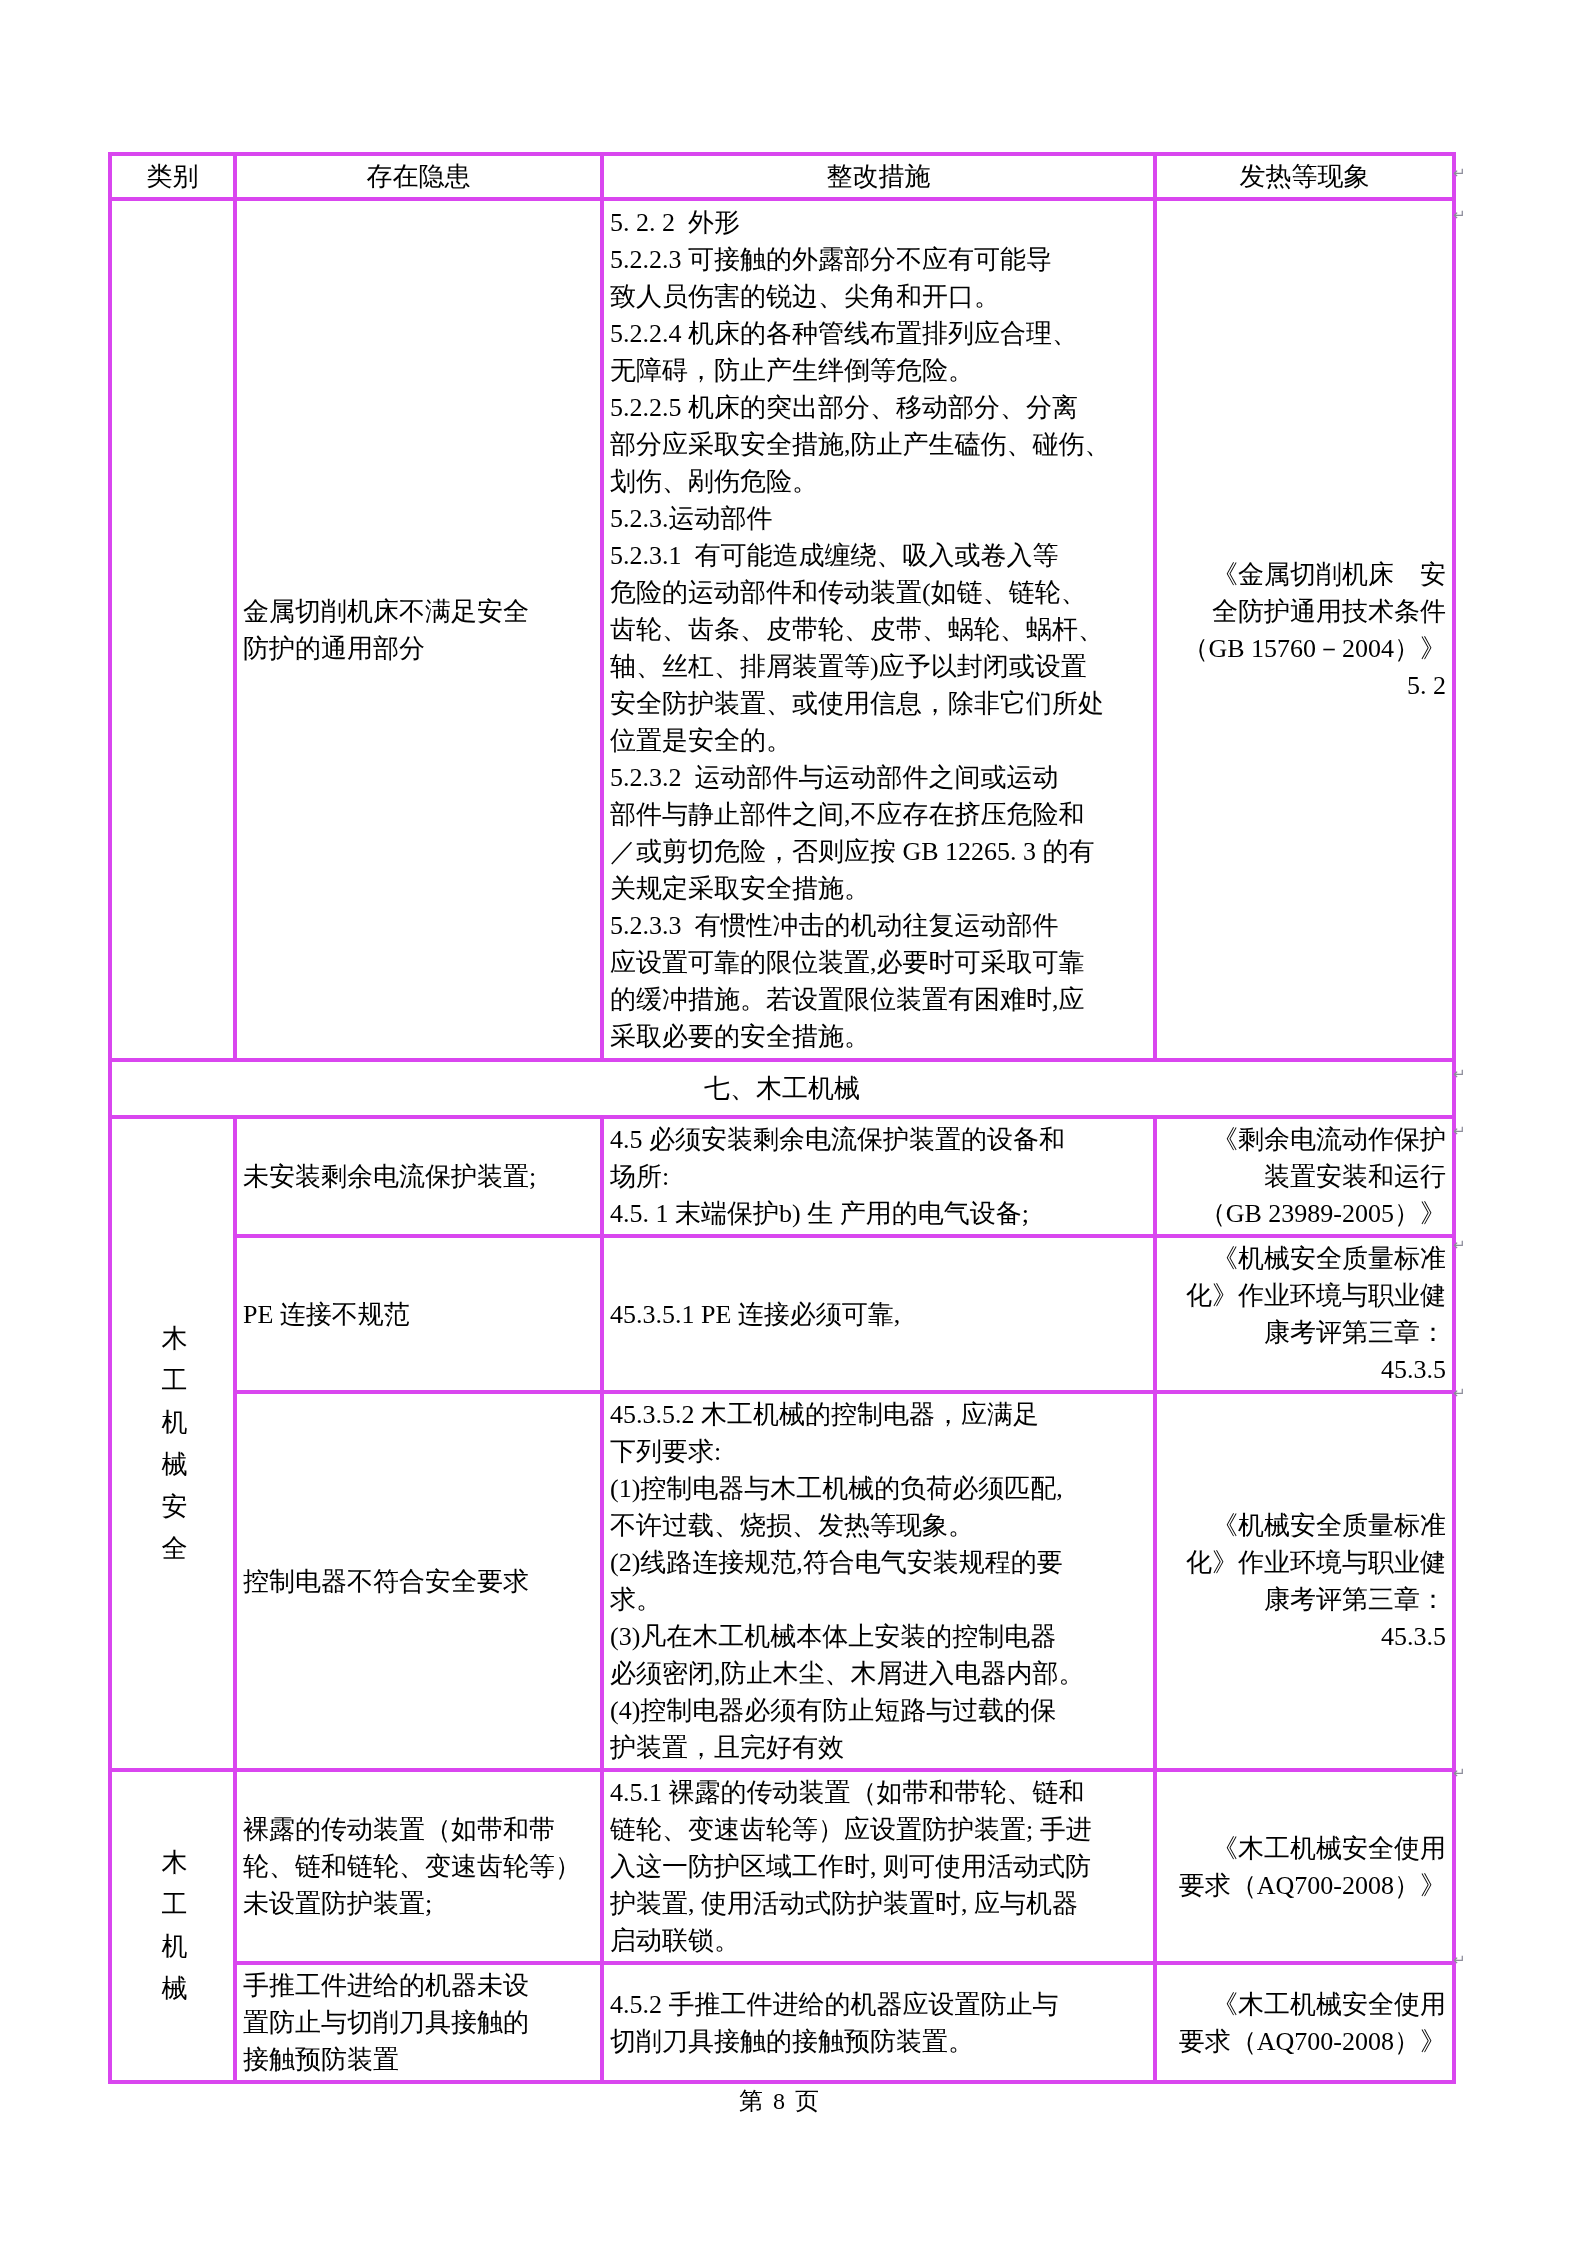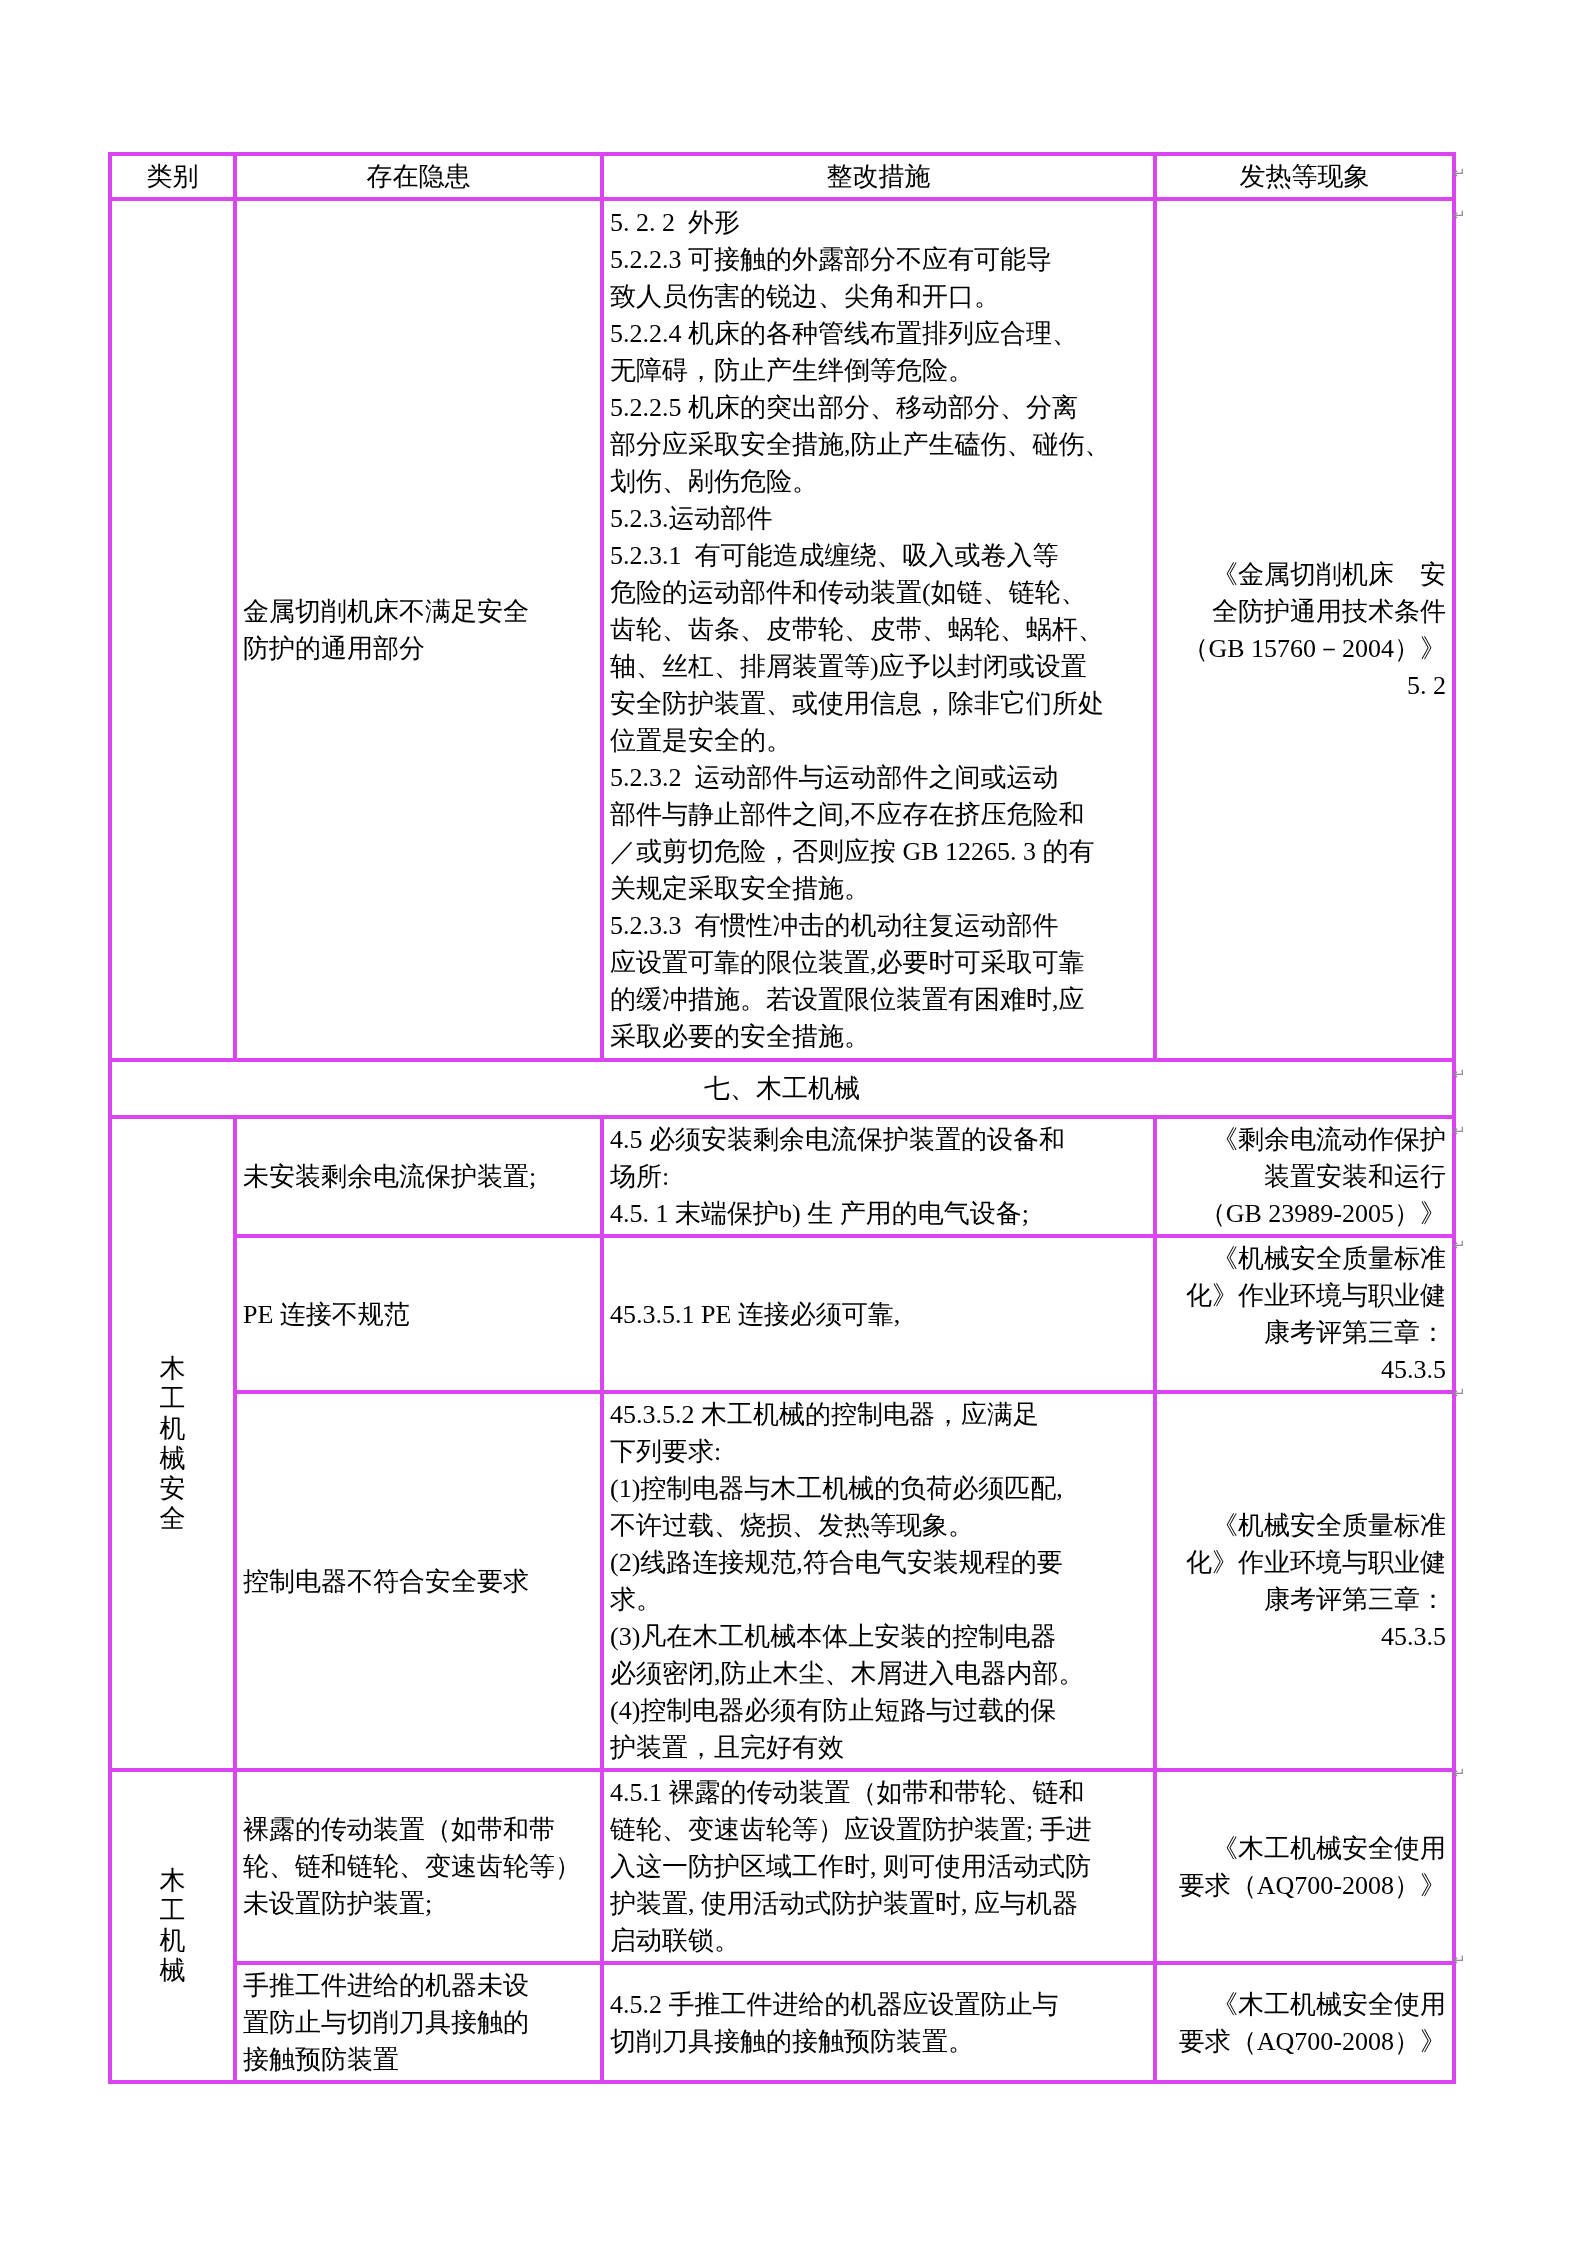--- a/index.html
+++ b/index.html
@@ -35,22 +35,22 @@
   td.section { text-align:center; }
   td.hazard { text-align:left; padding-left:14px; padding-right:8px; }
   td.measures { text-align:left; padding-left:9px; padding-right:4px; }
   td.reference { text-align:right; padding-left:11px; padding-right:4px; }
   .pre { white-space:pre-wrap; word-break:break-all; }
   td.category { text-align:center; padding:0; }
   .vtext {
     width:1.15em;
     margin:0 auto;
     word-break:break-all;
-    text-align:center;
-    line-height:30px;
+    text-align:right;
+    line-height:42px;
   }
   .footer {
     position:absolute;
     left:108px; top:2085px;
     width:1344px;
     text-align:center;
     font-size:24px;
     letter-spacing:2px;
   }
   .break-mark {
@@ -214,20 +214,21 @@
 切削刀具接触的接触预防装置。</div>
           </td>
       <td class="reference">
             <div class="pre">《木工机械安全使用
 要求（AQ700-2008）》</div>
           </td>
     </tr>
   </tbody>
     </table>
 
+  <div class="footer">第 8 页</div>
 
 <span class="break-mark" style="top: 166px;">↵</span>
     <span class="break-mark" style="top: 208px;">↵</span>
     <span class="break-mark" style="top: 1067px;">↵</span>
     <span class="break-mark" style="top: 1124px;">↵</span>
     <span class="break-mark" style="top: 1238px;">↵</span>
     <span class="break-mark" style="top: 1386px;">↵</span>
     <span class="break-mark" style="top: 1766px;">↵</span>
     <span class="break-mark" style="top: 1953px;">↵</span>
   </div>

